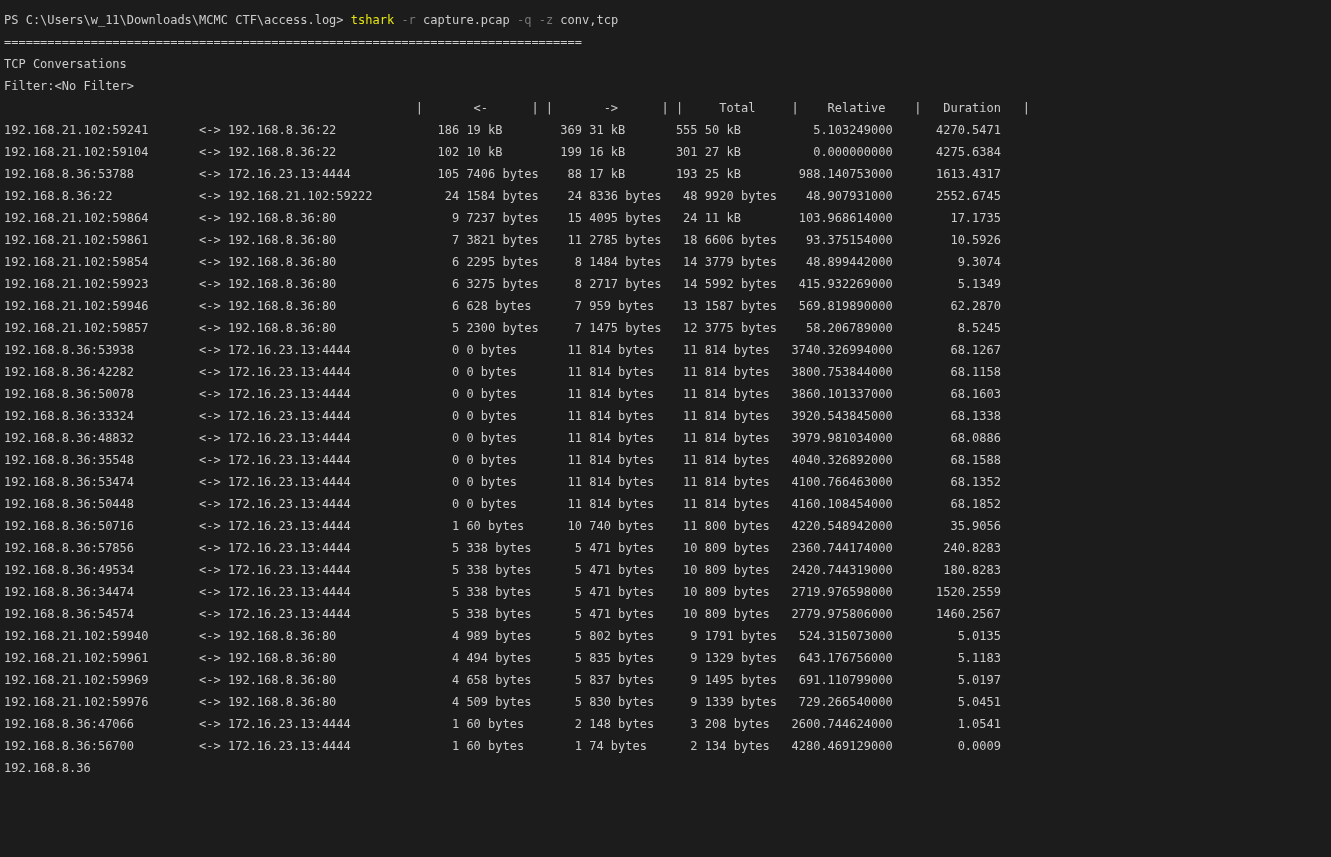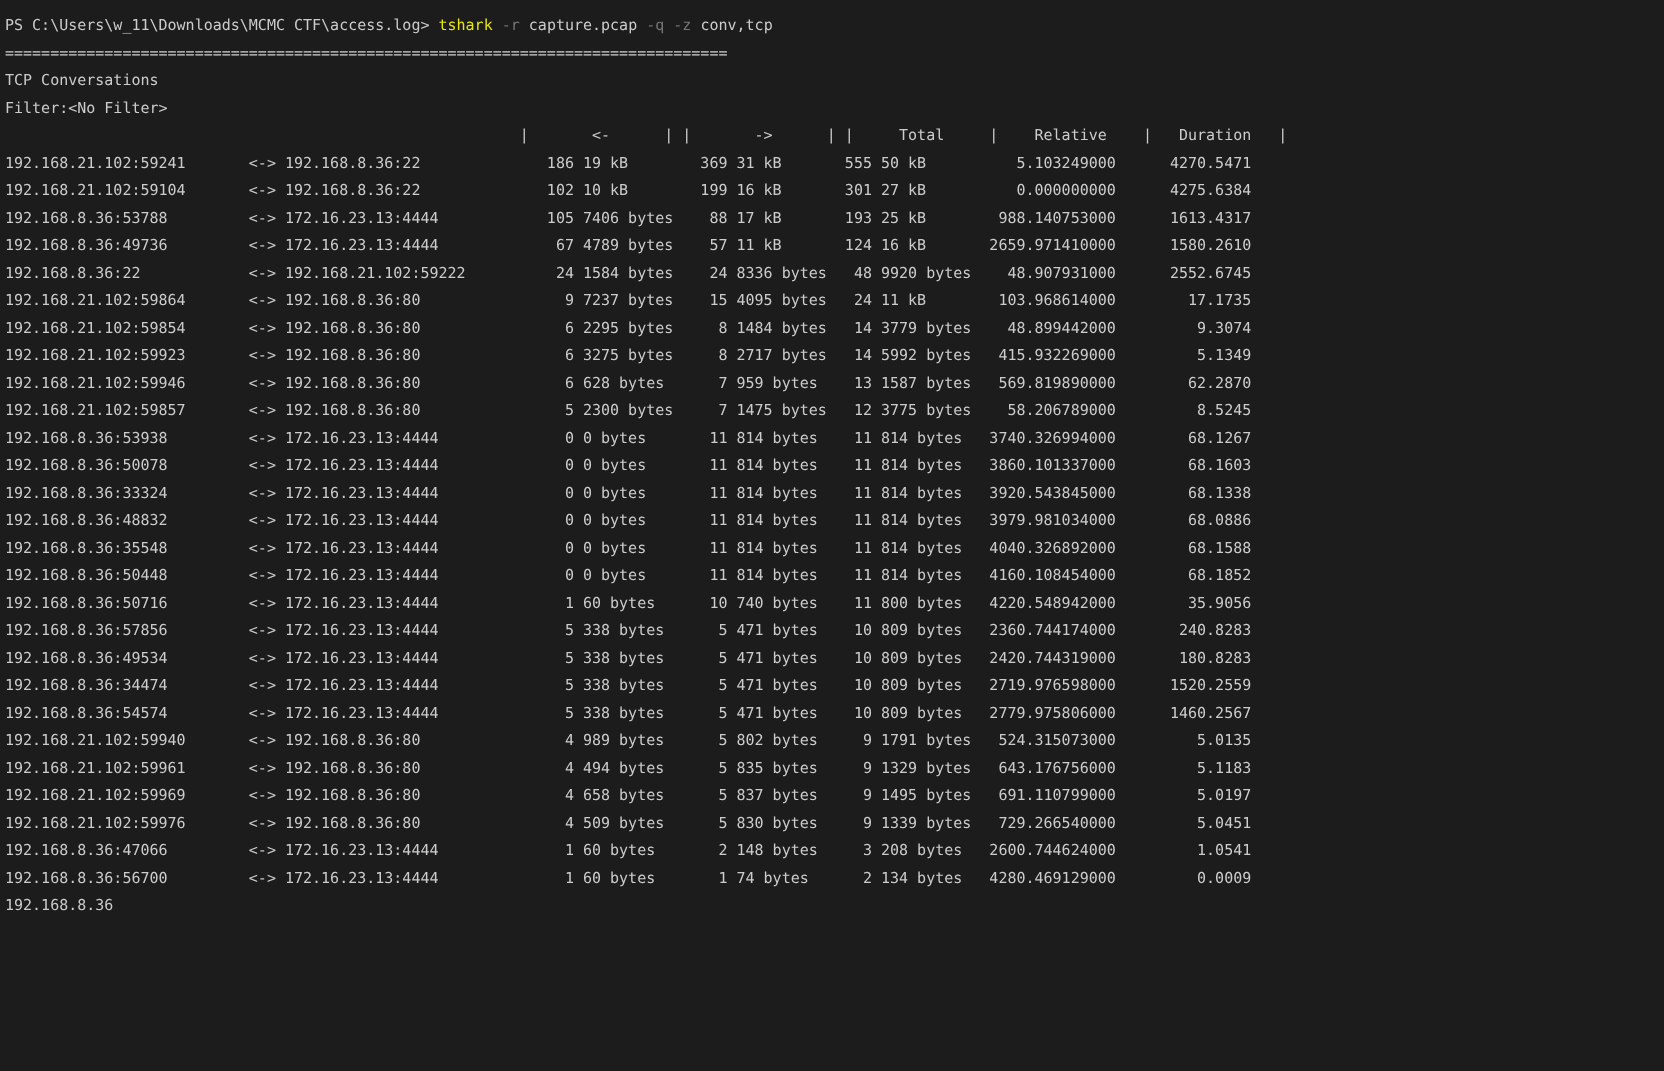--- a/index.html
+++ b/index.html
@@ -33,32 +33,34 @@
 <div class="terminal">
   <div class="line" id="cmdline"><span class="seg-fg">PS C:\Users\w_11\Downloads\MCMC CTF\access.log&gt; </span><span class="seg-cmd">tshark</span><span class="seg-fg"> </span><span class="seg-param">-r</span><span class="seg-fg"> capture.pcap </span><span class="seg-param">-q</span><span class="seg-fg"> </span><span class="seg-param">-z</span><span class="seg-fg"> conv,tcp</span></div>
   <div class="line">================================================================================</div>
   <div class="line">TCP Conversations</div>
   <div class="line">Filter:&lt;No Filter&gt;</div>
   <div id="table-lines">
       <div class="line">                                                         |       &lt;-      | |       -&gt;      | |     Total     |    Relative    |   Duration   |</div>
       <div class="line">192.168.21.102:59241       &lt;-&gt; 192.168.8.36:22              186 19 kB        369 31 kB       555 50 kB          5.103249000      4270.5471</div>
       <div class="line">192.168.21.102:59104       &lt;-&gt; 192.168.8.36:22              102 10 kB        199 16 kB       301 27 kB          0.000000000      4275.6384</div>
       <div class="line">192.168.8.36:53788         &lt;-&gt; 172.16.23.13:4444            105 7406 bytes    88 17 kB       193 25 kB        988.140753000      1613.4317</div>
-      <div class="line">192.168.8.36:49736         &lt;-&gt; 172.16.23.13:4444             67 4789 bytes    57 11 kB       124 16 kB       2659.971410000      1580.2610</div>
       <div class="line">192.168.8.36:22            &lt;-&gt; 192.168.21.102:59222          24 1584 bytes    24 8336 bytes   48 9920 bytes    48.907931000      2552.6745</div>
       <div class="line">192.168.21.102:59864       &lt;-&gt; 192.168.8.36:80                9 7237 bytes    15 4095 bytes   24 11 kB        103.968614000        17.1735</div>
+      <div class="line">192.168.21.102:59861       &lt;-&gt; 192.168.8.36:80                7 3821 bytes    11 2785 bytes   18 6606 bytes    93.375154000        10.5926</div>
       <div class="line">192.168.21.102:59854       &lt;-&gt; 192.168.8.36:80                6 2295 bytes     8 1484 bytes   14 3779 bytes    48.899442000         9.3074</div>
       <div class="line">192.168.21.102:59923       &lt;-&gt; 192.168.8.36:80                6 3275 bytes     8 2717 bytes   14 5992 bytes   415.932269000         5.1349</div>
       <div class="line">192.168.21.102:59946       &lt;-&gt; 192.168.8.36:80                6 628 bytes      7 959 bytes    13 1587 bytes   569.819890000        62.2870</div>
       <div class="line">192.168.21.102:59857       &lt;-&gt; 192.168.8.36:80                5 2300 bytes     7 1475 bytes   12 3775 bytes    58.206789000         8.5245</div>
       <div class="line">192.168.8.36:53938         &lt;-&gt; 172.16.23.13:4444              0 0 bytes       11 814 bytes    11 814 bytes   3740.326994000        68.1267</div>
+      <div class="line">192.168.8.36:42282         &lt;-&gt; 172.16.23.13:4444              0 0 bytes       11 814 bytes    11 814 bytes   3800.753844000        68.1158</div>
       <div class="line">192.168.8.36:50078         &lt;-&gt; 172.16.23.13:4444              0 0 bytes       11 814 bytes    11 814 bytes   3860.101337000        68.1603</div>
       <div class="line">192.168.8.36:33324         &lt;-&gt; 172.16.23.13:4444              0 0 bytes       11 814 bytes    11 814 bytes   3920.543845000        68.1338</div>
       <div class="line">192.168.8.36:48832         &lt;-&gt; 172.16.23.13:4444              0 0 bytes       11 814 bytes    11 814 bytes   3979.981034000        68.0886</div>
       <div class="line">192.168.8.36:35548         &lt;-&gt; 172.16.23.13:4444              0 0 bytes       11 814 bytes    11 814 bytes   4040.326892000        68.1588</div>
+      <div class="line">192.168.8.36:53474         &lt;-&gt; 172.16.23.13:4444              0 0 bytes       11 814 bytes    11 814 bytes   4100.766463000        68.1352</div>
       <div class="line">192.168.8.36:50448         &lt;-&gt; 172.16.23.13:4444              0 0 bytes       11 814 bytes    11 814 bytes   4160.108454000        68.1852</div>
       <div class="line">192.168.8.36:50716         &lt;-&gt; 172.16.23.13:4444              1 60 bytes      10 740 bytes    11 800 bytes   4220.548942000        35.9056</div>
       <div class="line">192.168.8.36:57856         &lt;-&gt; 172.16.23.13:4444              5 338 bytes      5 471 bytes    10 809 bytes   2360.744174000       240.8283</div>
       <div class="line">192.168.8.36:49534         &lt;-&gt; 172.16.23.13:4444              5 338 bytes      5 471 bytes    10 809 bytes   2420.744319000       180.8283</div>
       <div class="line">192.168.8.36:34474         &lt;-&gt; 172.16.23.13:4444              5 338 bytes      5 471 bytes    10 809 bytes   2719.976598000      1520.2559</div>
       <div class="line">192.168.8.36:54574         &lt;-&gt; 172.16.23.13:4444              5 338 bytes      5 471 bytes    10 809 bytes   2779.975806000      1460.2567</div>
       <div class="line">192.168.21.102:59940       &lt;-&gt; 192.168.8.36:80                4 989 bytes      5 802 bytes     9 1791 bytes   524.315073000         5.0135</div>
       <div class="line">192.168.21.102:59961       &lt;-&gt; 192.168.8.36:80                4 494 bytes      5 835 bytes     9 1329 bytes   643.176756000         5.1183</div>
       <div class="line">192.168.21.102:59969       &lt;-&gt; 192.168.8.36:80                4 658 bytes      5 837 bytes     9 1495 bytes   691.110799000         5.0197</div>
       <div class="line">192.168.21.102:59976       &lt;-&gt; 192.168.8.36:80                4 509 bytes      5 830 bytes     9 1339 bytes   729.266540000         5.0451</div>

